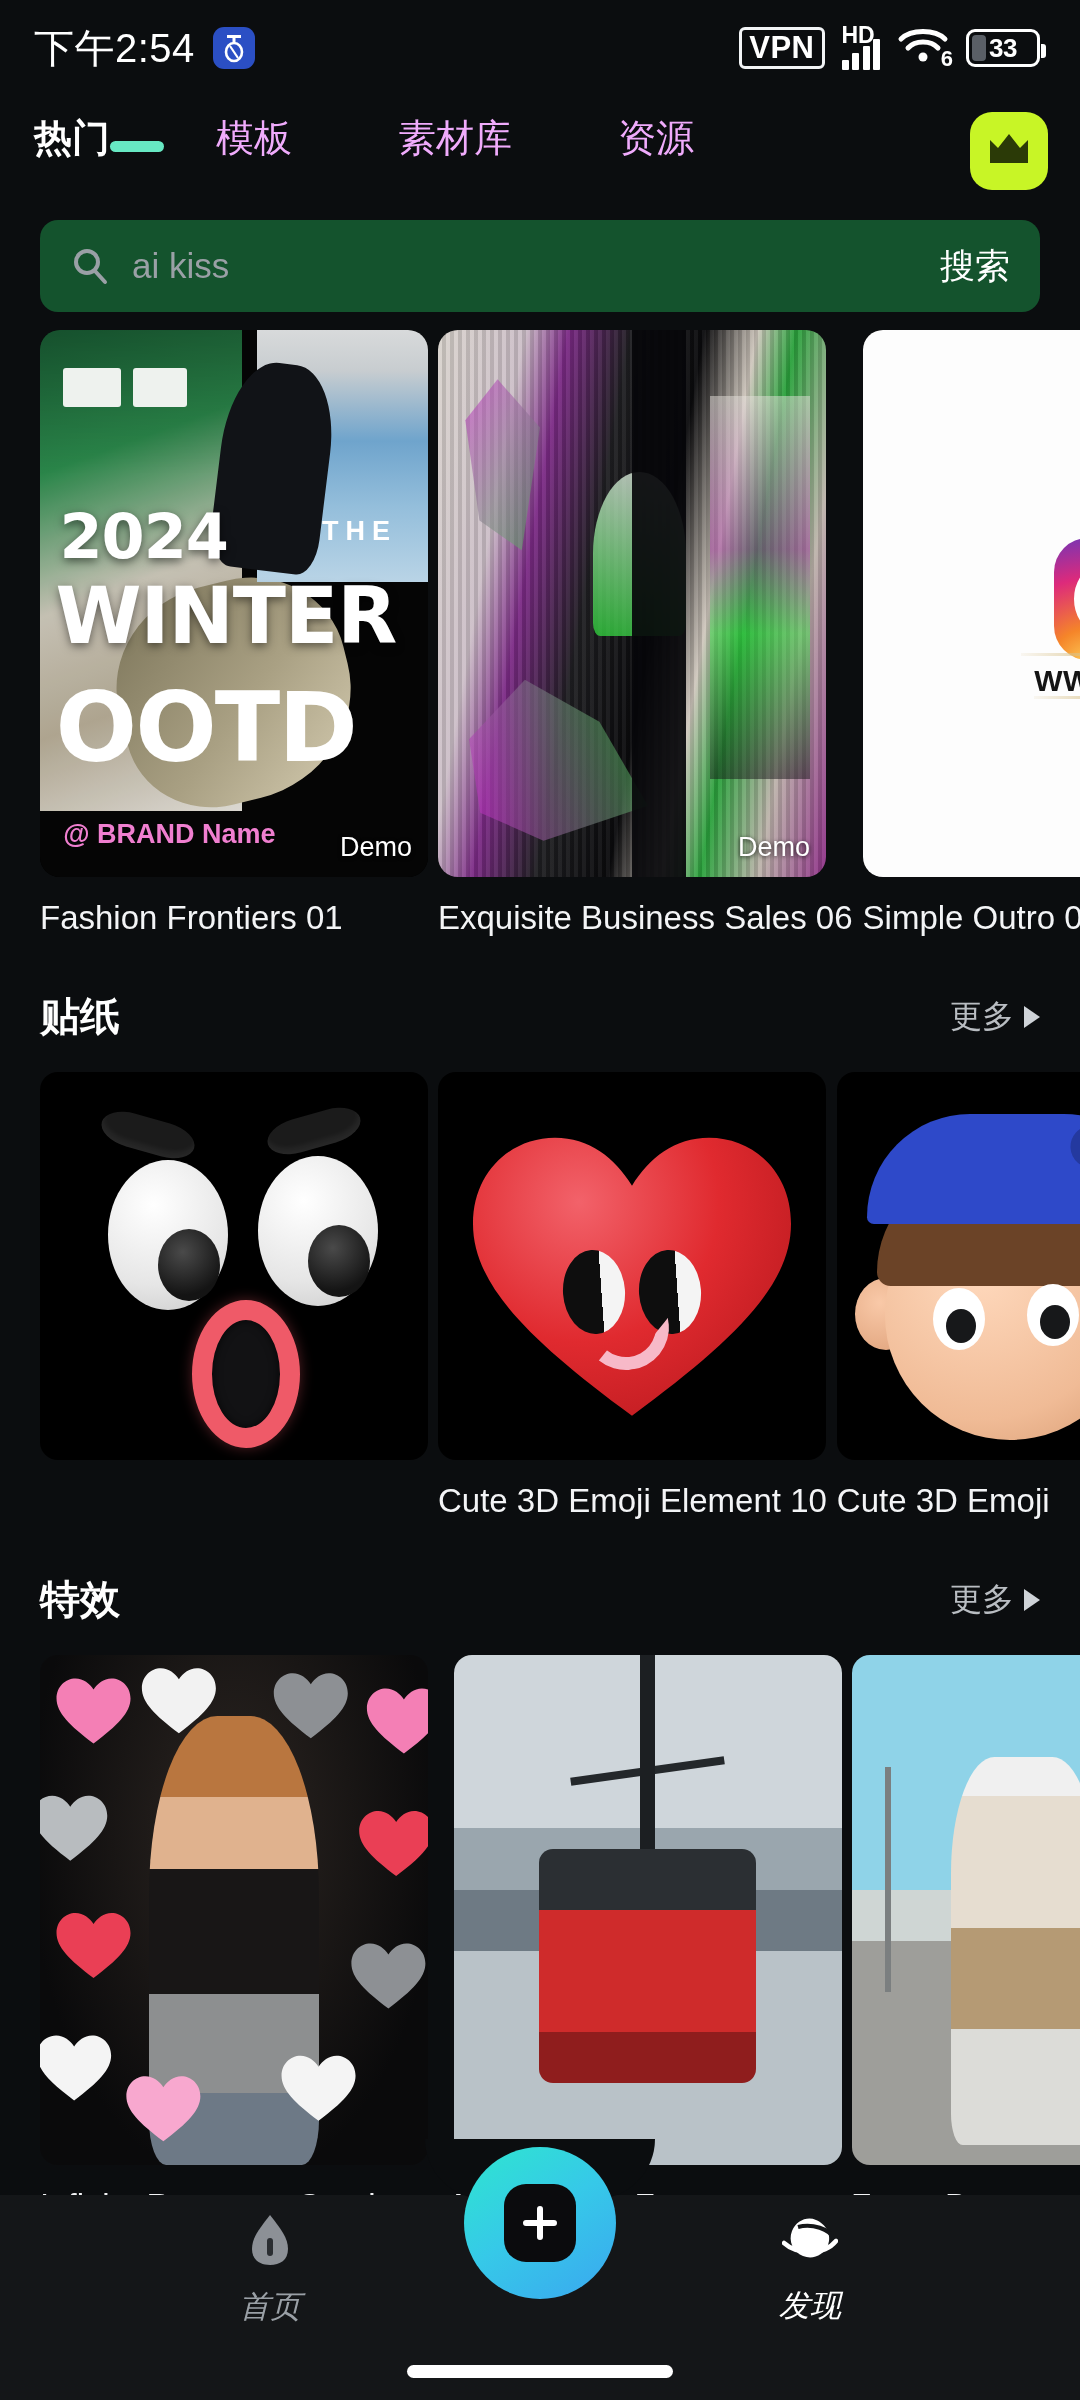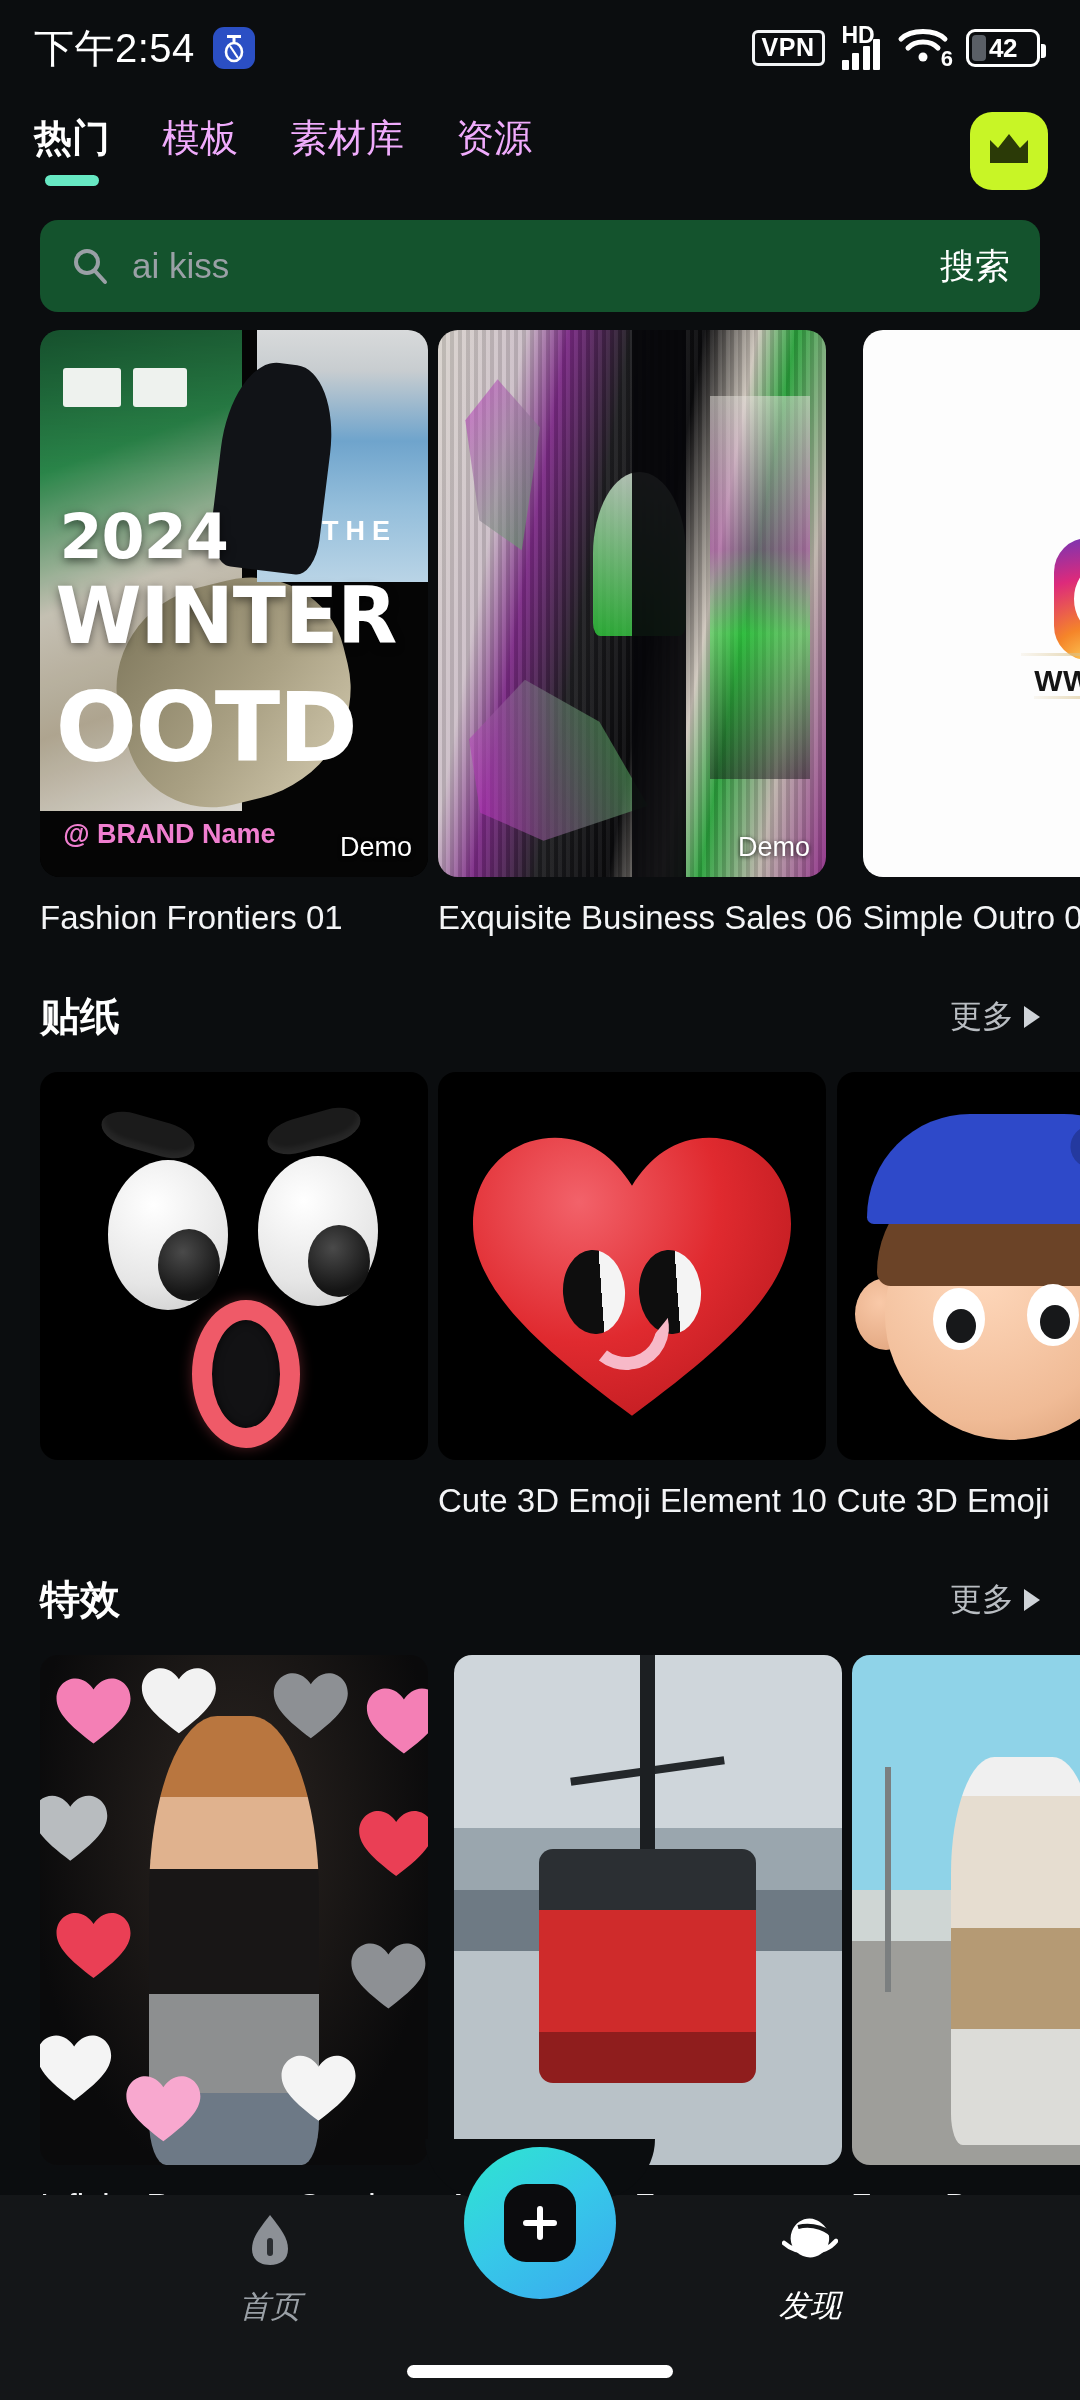--- a/index.html
+++ b/index.html
@@ -8,40 +8,40 @@
 
   
   .statusbar { height:96px; display:flex; align-items:center; justify-content:space-between;
                padding:0 40px 0 34px; }
   .sb-left { display:flex; align-items:center; gap:18px; }
   .sb-time { font-size:40px; font-weight:400; letter-spacing:.5px; }
   .sb-appicon { width:42px; height:42px; border-radius:11px; background:#2b4fc4;
                 display:flex; align-items:center; justify-content:center; }
   .sb-right { display:flex; align-items:center; gap:17px; }
   .vpn-box { border:3px solid #f2f4f6; border-radius:6px; padding:2px 7px 3px;
-             font-size:25px; font-weight:700; letter-spacing:.5px; line-height:1; }
+             font-size:31px; font-weight:700; letter-spacing:.5px; line-height:1; }
   .sig-wrap { position:relative; display:flex; align-items:flex-end; gap:3px; height:44px; }
   .hd-txt { position:absolute; top:-2px; left:0; font-size:23px; font-weight:700; line-height:1; }
   .bars { display:flex; align-items:flex-end; gap:3.5px; margin-top:17px; }
   .bars i { width:7px; background:#fff; display:block; border-radius:1px; }
   .wifi-wrap { position:relative; width:52px; height:44px; }
   .wifi-num { position:absolute; right:-4px; bottom:-2px; font-size:22px; font-weight:700; }
   .batt { width:74px; height:38px; border:3.5px solid #fff; border-radius:9px; position:relative;
           display:flex; align-items:center; padding:3px; }
   .batt:after { content:""; position:absolute; right:-9px; top:12px; width:5px; height:14px;
                 background:#fff; border-radius:0 3px 3px 0; }
   .batt-fill { width:22%; height:100%; background:#5a5f66; border-radius:4px; }
   .batt-num { position:absolute; left:0; right:0; text-align:center; font-size:26px; font-weight:700;
               letter-spacing:-.5px; }
 
   
   .topbar { display:flex; align-items:flex-start; justify-content:space-between;
             padding:22px 32px 0 34px; height:108px; }
   .tabs { display:flex; gap:52px; align-items:flex-start; }
-  .tab { display:flex; flex-direction:column; align-items:center; }
+  .tab { display:flex; flex-direction:row; align-items:center; }
   .tab-label { font-size:38px; color:#f0abfc; line-height:1.1; }
   .tab.active .tab-label { color:#fff; font-weight:700; }
   .tab-ind { width:54px; height:11px; border-radius:6px; background:transparent; margin-top:15px; }
   .tab.active .tab-ind { background:#67e8c3; }
   .crown-btn { width:78px; height:78px; border-radius:22px; background:#c8f526;
                display:flex; align-items:center; justify-content:center; margin-top:-6px; }
 
   
   .search-row { margin:16px 40px 0; height:92px; background:#14532d; border-radius:18px;
                 display:flex; align-items:center; padding:0 30px; }
@@ -250,21 +250,21 @@
     <span class="wifi-wrap">
       <svg width="52" height="40" viewBox="0 0 52 40">
         <path d="M4 13 C14 3 38 3 48 13" stroke="#fff" stroke-width="5" fill="none" stroke-linecap="round"></path>
         <path d="M11 22 C18 14 34 14 41 22" stroke="#fff" stroke-width="5" fill="none" stroke-linecap="round"></path>
         <circle cx="26" cy="31" r="4.5" fill="#fff"></circle>
       </svg>
       <span class="wifi-num">6</span>
     </span>
     <span class="batt">
       <span class="batt-fill"></span>
-      <span class="batt-num">42</span>
+      <span class="batt-num">33</span>
     </span>
   </div>
 </div>
 
 <div class="topbar">
   <div class="tabs">
     <div class="tab active">
       <span class="tab-label">热门</span>
       <span class="tab-ind"></span>
     </div>

